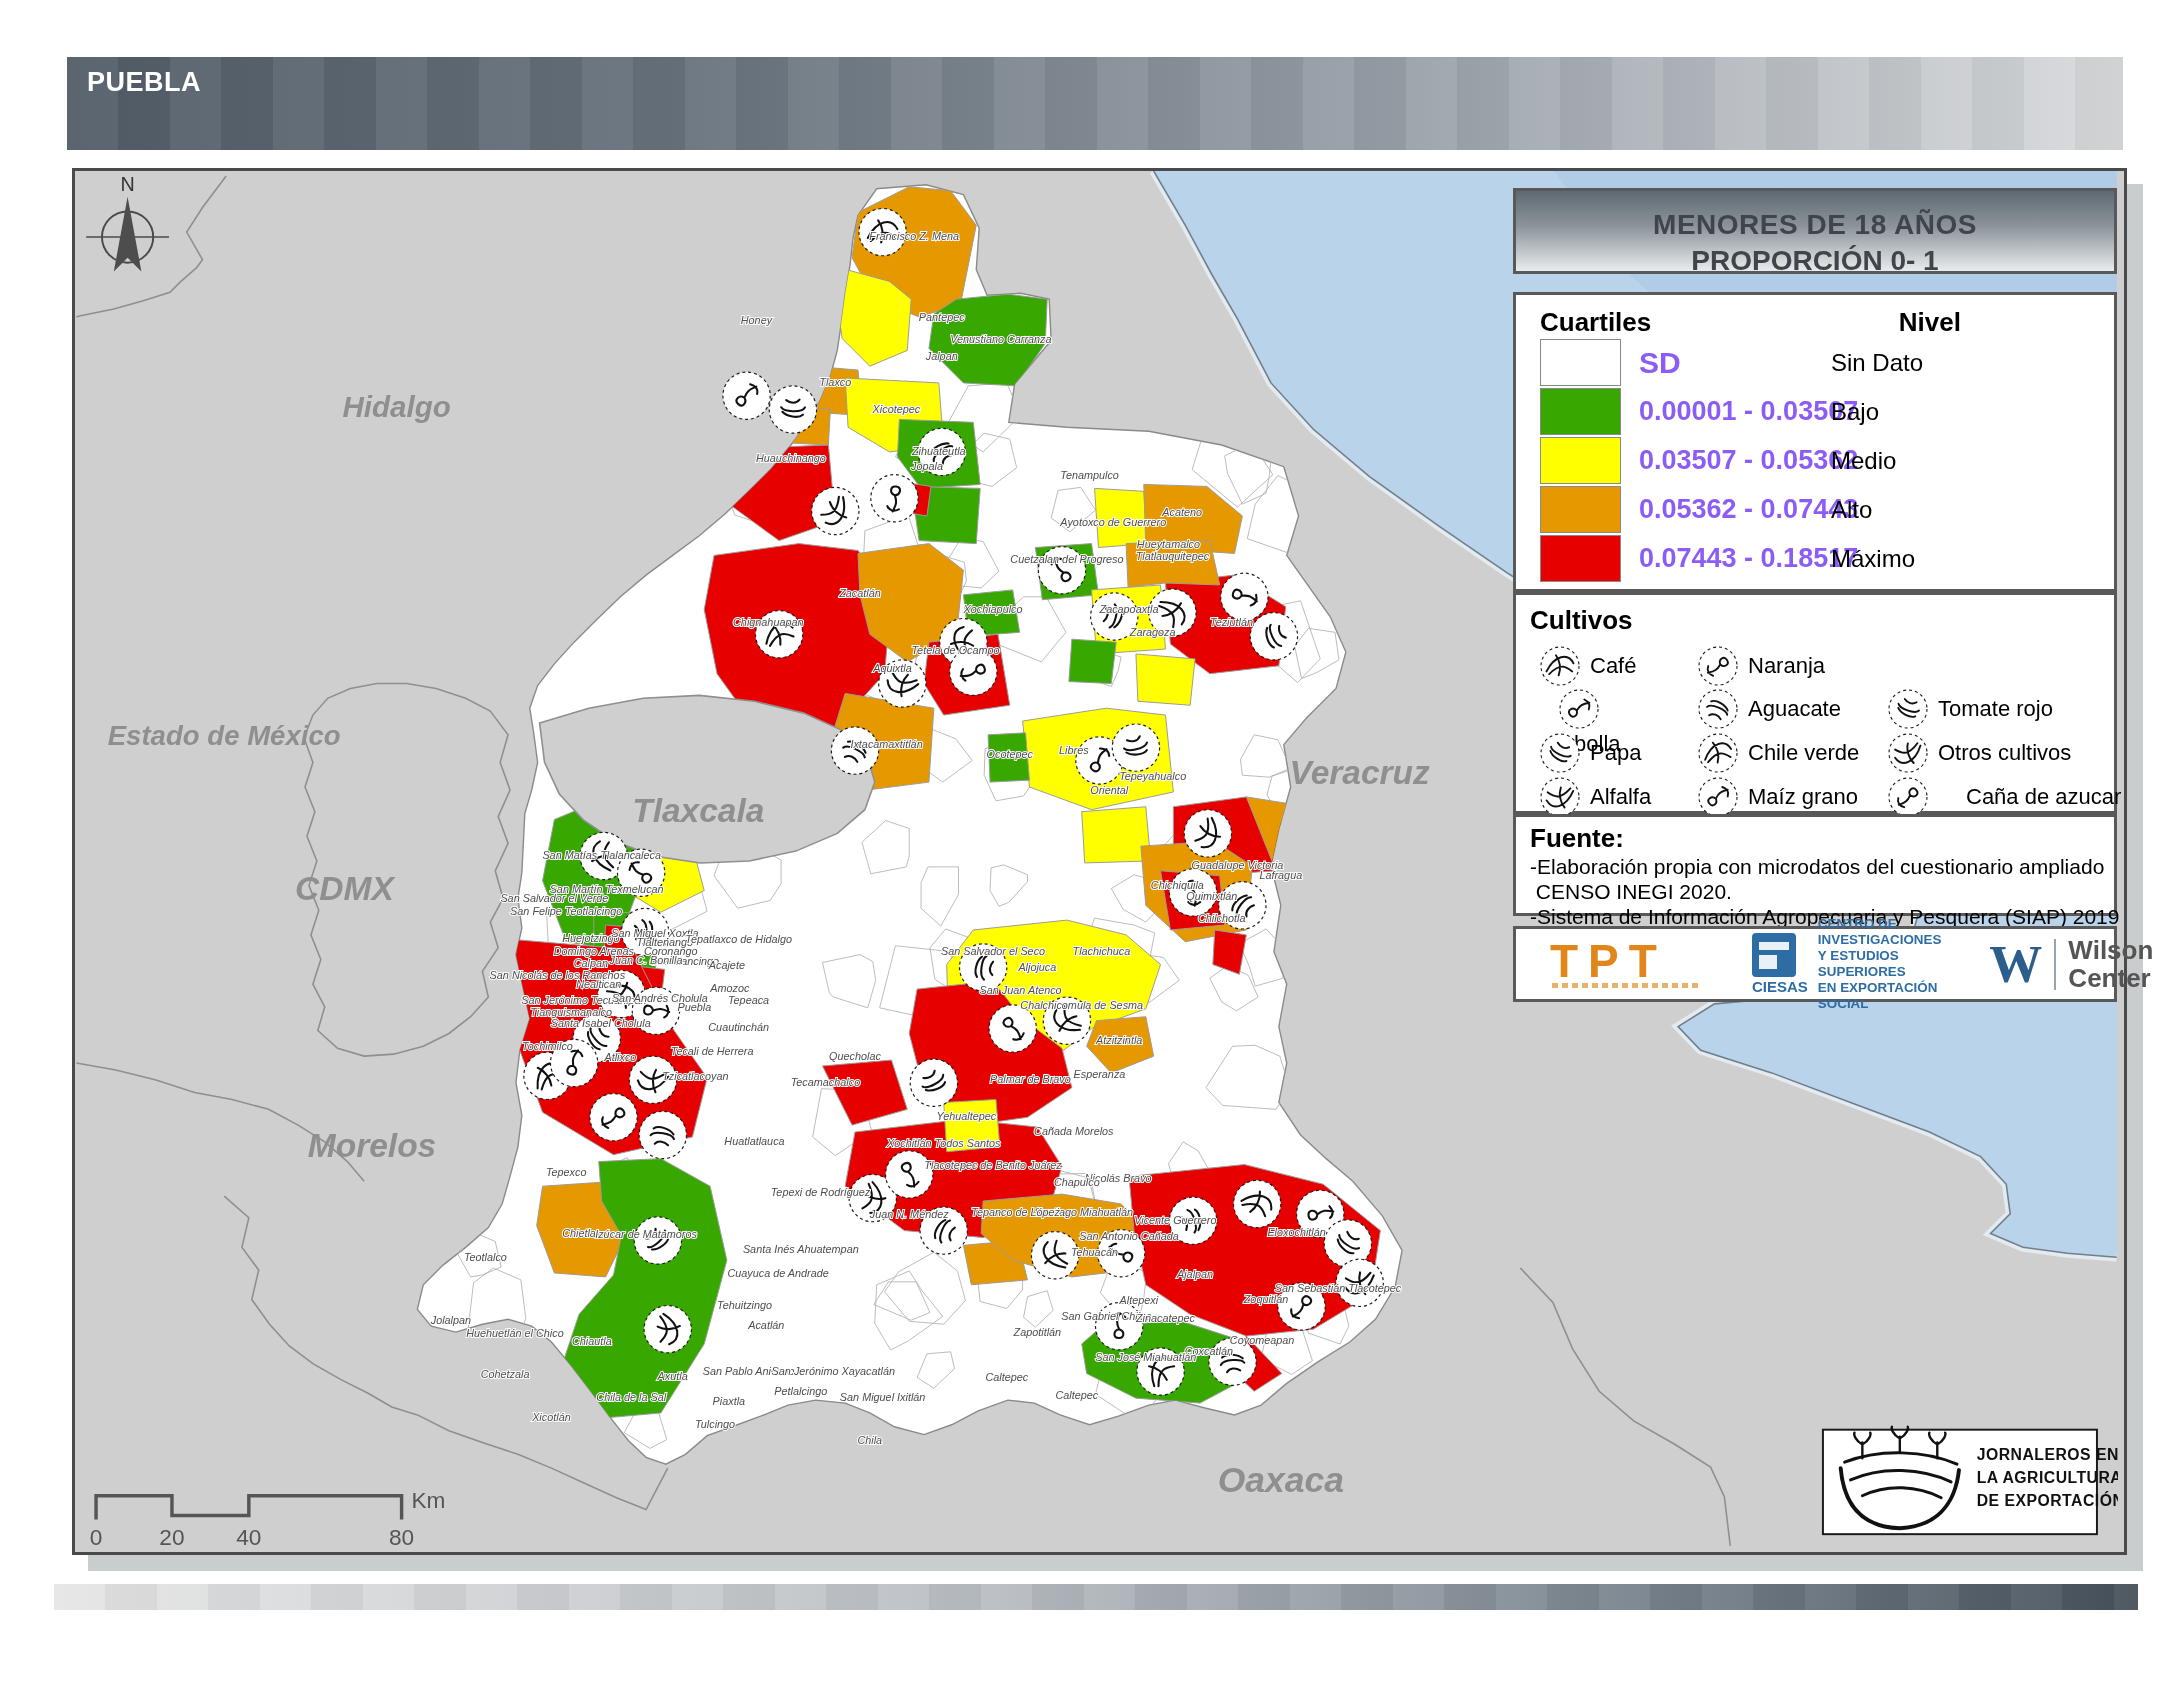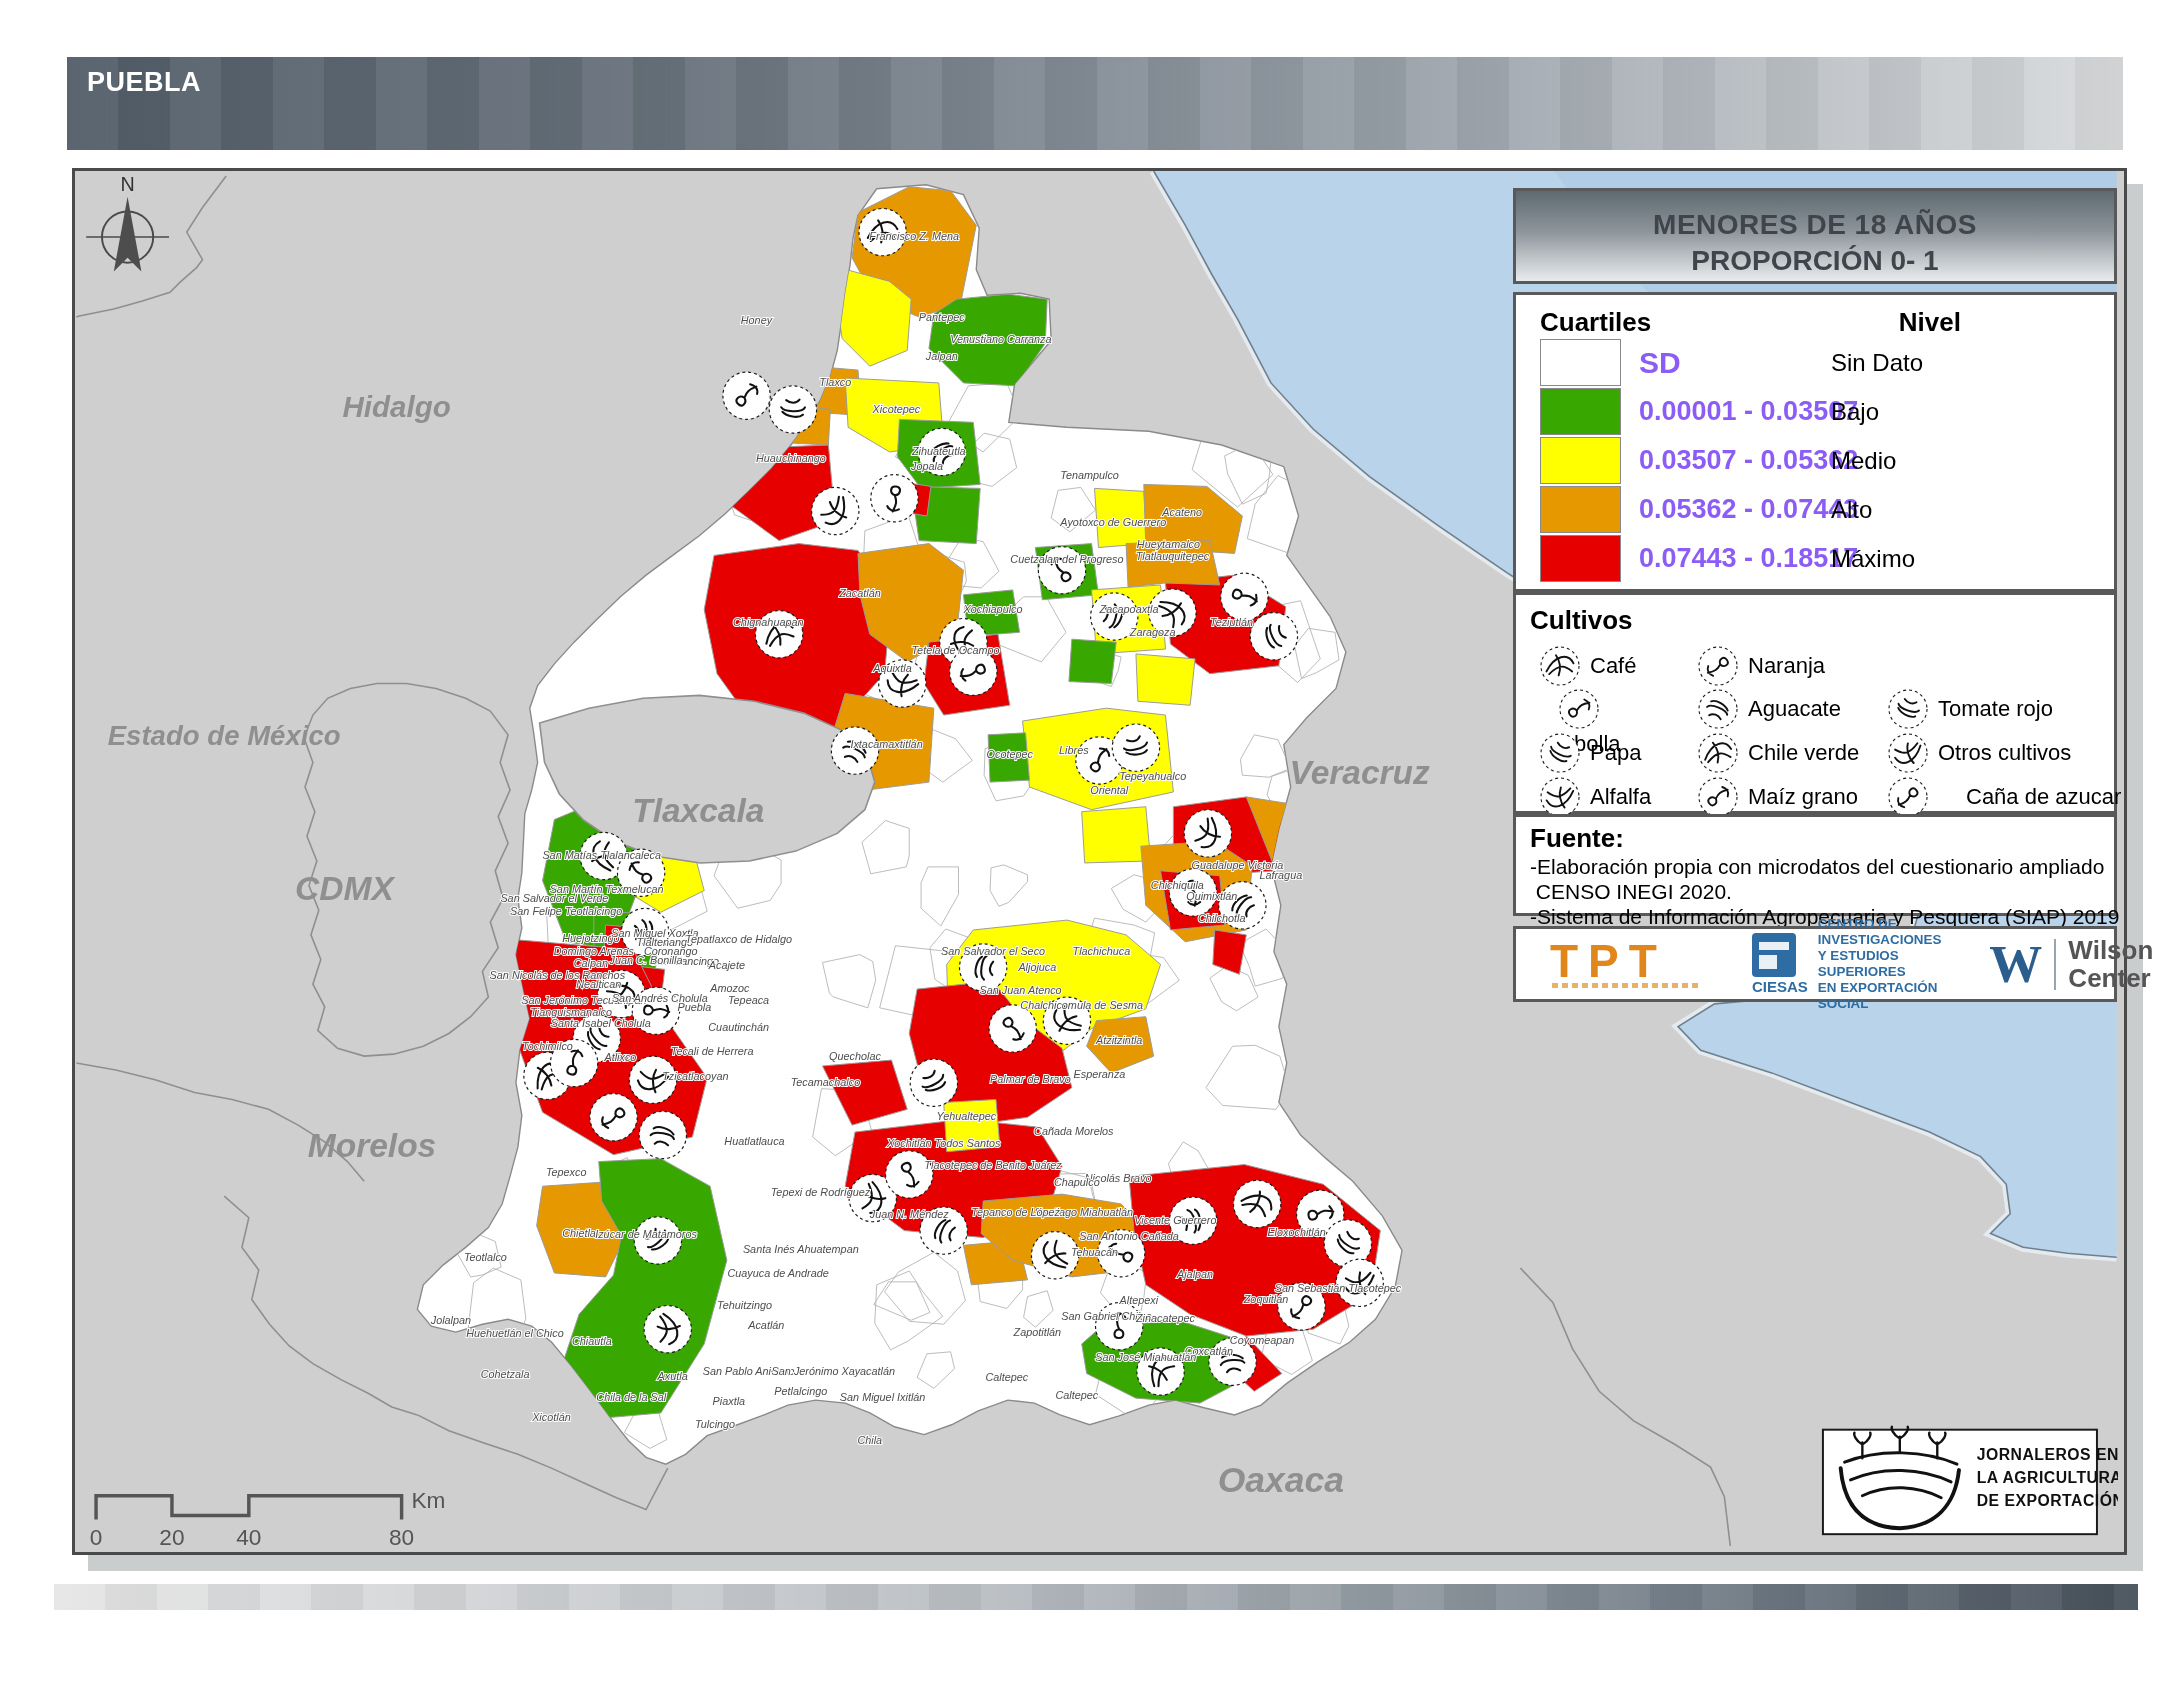--- a/index.html
+++ b/index.html
@@ -15,21 +15,21 @@
   
   #mapframe{position:absolute;left:72px;top:168px;width:2049px;height:1381px;
     border:3px solid #4a4a4a;background:#cfcfcf;box-shadow:16px 16px 0 #c9cdce;}
   #mapframe svg{display:block;}
   
   #bottomstrip{position:absolute;left:54px;top:1584px;width:2084px;height:26px;
     background:repeating-linear-gradient(90deg,rgba(255,255,255,.05) 0 51px,rgba(0,0,0,.04) 51px 103px),
                linear-gradient(90deg,#e6e6e6 0%,#b9bec3 45%,#717c86 80%,#47515b 100%);}
   
   .lgbox{position:absolute;background:#fff;border:3px solid #595959;box-sizing:border-box;}
-  #lg-header{left:1513px;top:188px;width:604px;height:96px;
+  #lg-header{left:1513px;top:188px;width:604px;height:86px;
     background:linear-gradient(180deg,#5e6971 0%,#8d959b 45%,#e9ecee 100%);
     text-align:center;color:#3f454b;font-weight:bold;}
   #lg-header .h1{font-size:28px;margin-top:18px;letter-spacing:0.5px;}
   #lg-header .h2{font-size:28px;margin-top:4px;}
   #lg-quart{left:1513px;top:292px;width:604px;height:300px;padding:12px 24px;}
   .lg-cols{display:flex;font-weight:bold;font-size:26px;color:#000;justify-content:center;}
   .lg-cols .c2{margin-left:auto;margin-right:129px;}
   .qrow{display:flex;align-items:center;height:49px;}
   .qswatch{width:79px;height:45px;border:1px solid #8a8a8a;flex:0 0 auto;}
   .qrange{font-size:27px;color:#8b5cf6;margin-left:18px;font-weight:bold;}

